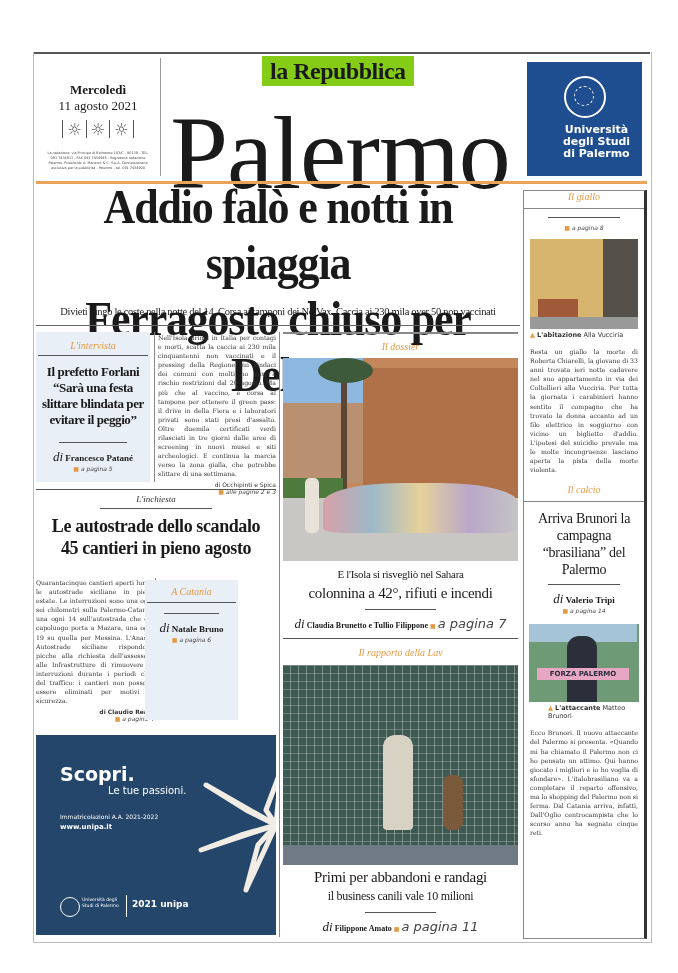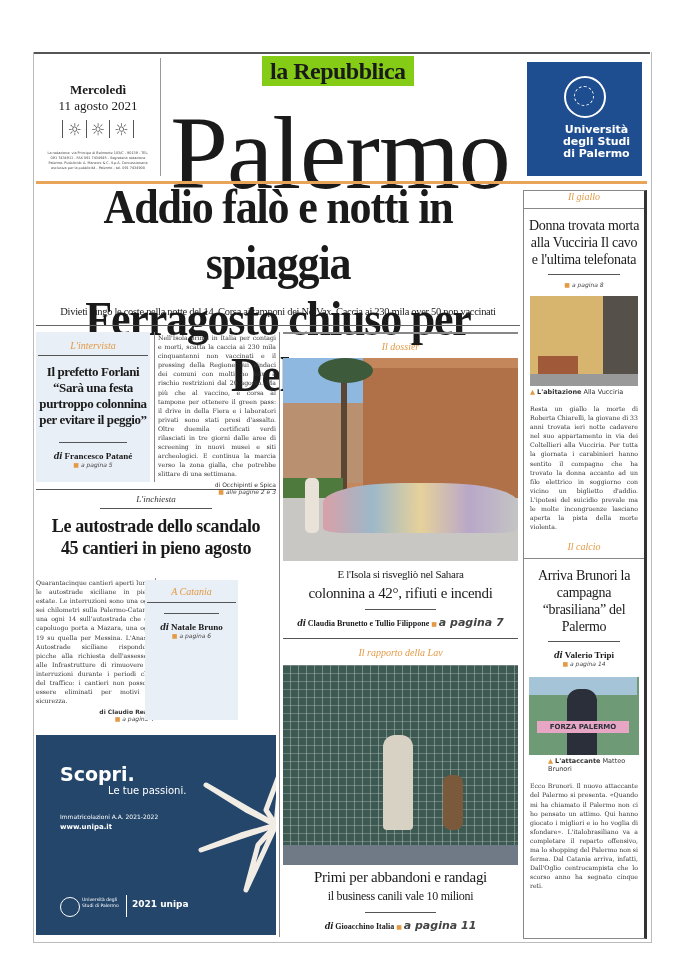--- a/index.html
+++ b/index.html
@@ -27,21 +27,21 @@
   .pgref{font-family:"DejaVu Sans",sans-serif;font-style:italic;font-size:6px;text-align:center;color:#444;}
   .pgref .dot{color:#e39a45;}
   .smallrule{width:60%;height:1px;background:#555;margin:6px auto;}
   .body-text{font-family:"DejaVu Serif",serif;font-size:6.2px;line-height:9.1px;color:#333;text-align:justify;}
   .caption{font-family:"DejaVu Sans",sans-serif;font-size:6.5px;color:#333;}
   .caption b{font-weight:bold;}
   .caption .tri{color:#e39a45;}
   .photo{position:relative;overflow:hidden;}
   .blockhead{font-family:"Liberation Serif",serif;font-weight:bold;text-align:center;letter-spacing:-0.4px;}
   .byline{font-family:"Liberation Serif",serif;font-size:9px;text-align:center;}
-  .byline i{font-style:italic;font-weight:bold;font-size:11px;}
+  .byline i{font-style:italic;font-weight:normal;font-size:13px;}
   .byline b{font-weight:bold;}
   .vline{position:absolute;width:1px;background:#888;}
   .hline{position:absolute;height:1px;background:#888;}
 </style>
 </head>
 <body>
 
 <div class="topline"></div>
 <div class="page"></div>
 <div class="brand">la Repubblica</div>
@@ -75,21 +75,21 @@
 <div class="headline">
   <div>Addio falò e notti in spiaggia</div>
   <div>Ferragosto chiuso per Delta</div>
 </div>
 <div class="subhead">Divieti lungo le coste nella notte del 14. Corsa ai tamponi dei No Vax. Caccia ai 230 mila over 50 non vaccinati</div>
 <div class="hline" style="left:36px;top:325px;width:484px;background:#666;"></div>
 
 <div style="position:absolute;left:36px;top:332px;width:114px;height:150px;background:#e9eff6;">
   <div class="kicker" style="margin-top:8px;font-size:10px;">L'intervista</div>
   <div style="height:1px;background:#555;margin:4px 2px 8px;"></div>
-  <div class="blockhead" style="font-size:13px;line-height:16px;font-weight:bold;">Il prefetto Forlani “Sarà una festa purtroppo colonnina per evitare il peggio”</div>
+  <div class="blockhead" style="font-size:13px;line-height:16px;font-weight:bold;">Il prefetto Forlani “Sarà una festa slittare blindata per evitare il peggio”</div>
   <div class="smallrule" style="margin-top:14px;"></div>
   <div class="byline"><i>di</i> <b>Francesco Patané</b></div>
   <div class="pgref"><span class="dot">■</span> <span>a pagina 5</span></div>
 </div>
 
 <div class="vline" style="left:154px;top:332px;height:150px;"></div>
 
 <div style="position:absolute;left:158px;top:333px;width:118px;">
   <div class="body-text">Nell'Isola prima in Italia per contagi e morti, scatta la caccia ai 230 mila cinquantenni non vaccinati e il pressing della Regione sui sindaci dei comuni con molti no vax, a rischio restrizioni dal 20 agosto. Ma più che al vaccino, è corsa al tampone per ottenere il green pass: il drive in della Fiera e i laboratori privati sono stati presi d'assalto. Oltre duemila certificati verdi rilasciati in tre giorni dalle aree di screening in nuovi musei e siti archeologici. E continua la marcia verso la zona gialla, che potrebbe slittare di una settimana.</div>
   <div class="caption" style="text-align:right;margin-top:2px;font-size:6px;">di Occhipinti e Spica</div>
@@ -165,27 +165,26 @@
 <div class="photo" style="position:absolute;left:283px;top:665px;width:235px;height:200px;background:#3c5a52;">
   <div style="position:absolute;left:0;top:0;width:235px;height:200px;background:repeating-linear-gradient(90deg,transparent 0,transparent 7px,rgba(200,200,200,.45) 7px,rgba(200,200,200,.45) 8px),repeating-linear-gradient(0deg,transparent 0,transparent 7px,rgba(200,200,200,.35) 7px,rgba(200,200,200,.35) 8px);"></div>
   <div style="position:absolute;left:100px;top:70px;width:30px;height:95px;background:#d8d2c4;border-radius:12px 12px 4px 4px;"></div>
   <div style="position:absolute;left:160px;top:110px;width:20px;height:55px;background:#7a5a3a;border-radius:8px;"></div>
   <div style="position:absolute;left:0;top:180px;width:235px;height:20px;background:#6f7a86;"></div>
 </div>
 <div style="position:absolute;left:283px;top:868px;width:235px;">
   <div class="rc-title" style="font-size:15px;line-height:19px;">Primi per abbandoni e randagi</div>
   <div class="rc-title" style="font-size:12px;line-height:19px;">il business canili vale 10 milioni</div>
   <div class="smallrule" style="width:30%;"></div>
-  <div class="byline" style="font-size:8px;"><i>di</i> <b>Gioacchino Italia</b> <span class="pgref"><span class="dot">■</span> <i>a pagina 11</i></span></div>
+  <div class="byline" style="font-size:8px;"><i>di</i> <b>Filippone Amato</b> <span class="pgref"><span class="dot">■</span> <i>a pagina 11</i></span></div>
 </div>
 
 <div class="rightcol">
   <div class="kicker" style="">Il giallo</div>
   <div style="height:1px;background:#888;margin:6px 0 8px;"></div>
-  <div class="rc-title" style="padding:0 4px;">Donna trovata morta alla Vucciria Il cavo e l'ultima telefonata</div>
   <div class="smallrule"></div>
   <div class="pgref"><span class="dot">■</span> <span>a pagina 8</span></div>
   <div class="photo" style="margin:8px 6px 2px;height:90px;background:#d8b56e;">
     <div style="position:absolute;right:0;top:0;width:35px;height:90px;background:#55504a;"></div>
     <div style="position:absolute;left:8px;top:60px;width:40px;height:30px;background:#a05a3a;"></div>
     <div style="position:absolute;left:0;top:78px;width:108px;height:12px;background:#999;"></div>
   </div>
   <div class="caption" style="padding:0 6px;"><span class="tri">▲</span> <b>L'abitazione</b> <span>Alla Vucciria</span></div>
   <div class="body-text" style="padding:8px 6px 0;">Resta un giallo la morte di Roberta Chiarelli, la giovane di 33 anni trovata ieri notte cadavere nel suo appartamento in via dei Coltellieri alla Vucciria. Per tutta la giornata i carabinieri hanno sentito il compagno che ha trovato la donna accanto ad un filo elettrico in soggiorno con vicino un biglietto d'addio. L'ipotesi del suicidio prevale ma le molte incongruenze lasciano aperta la pista della morte violenta.</div>
 

